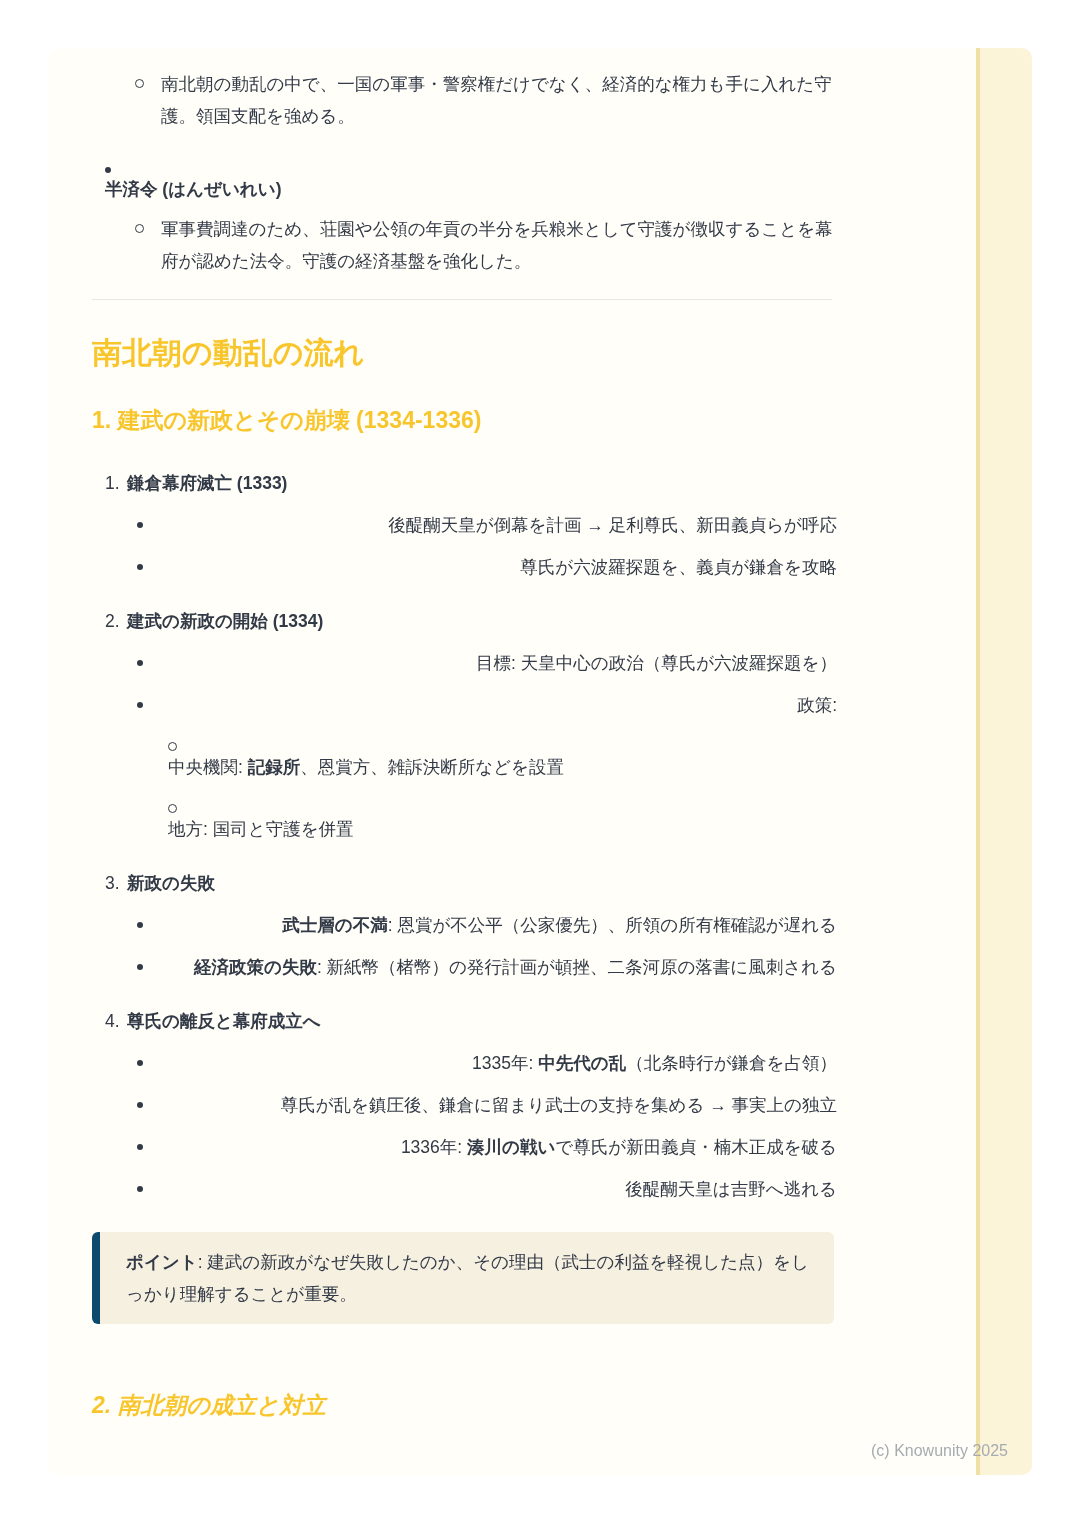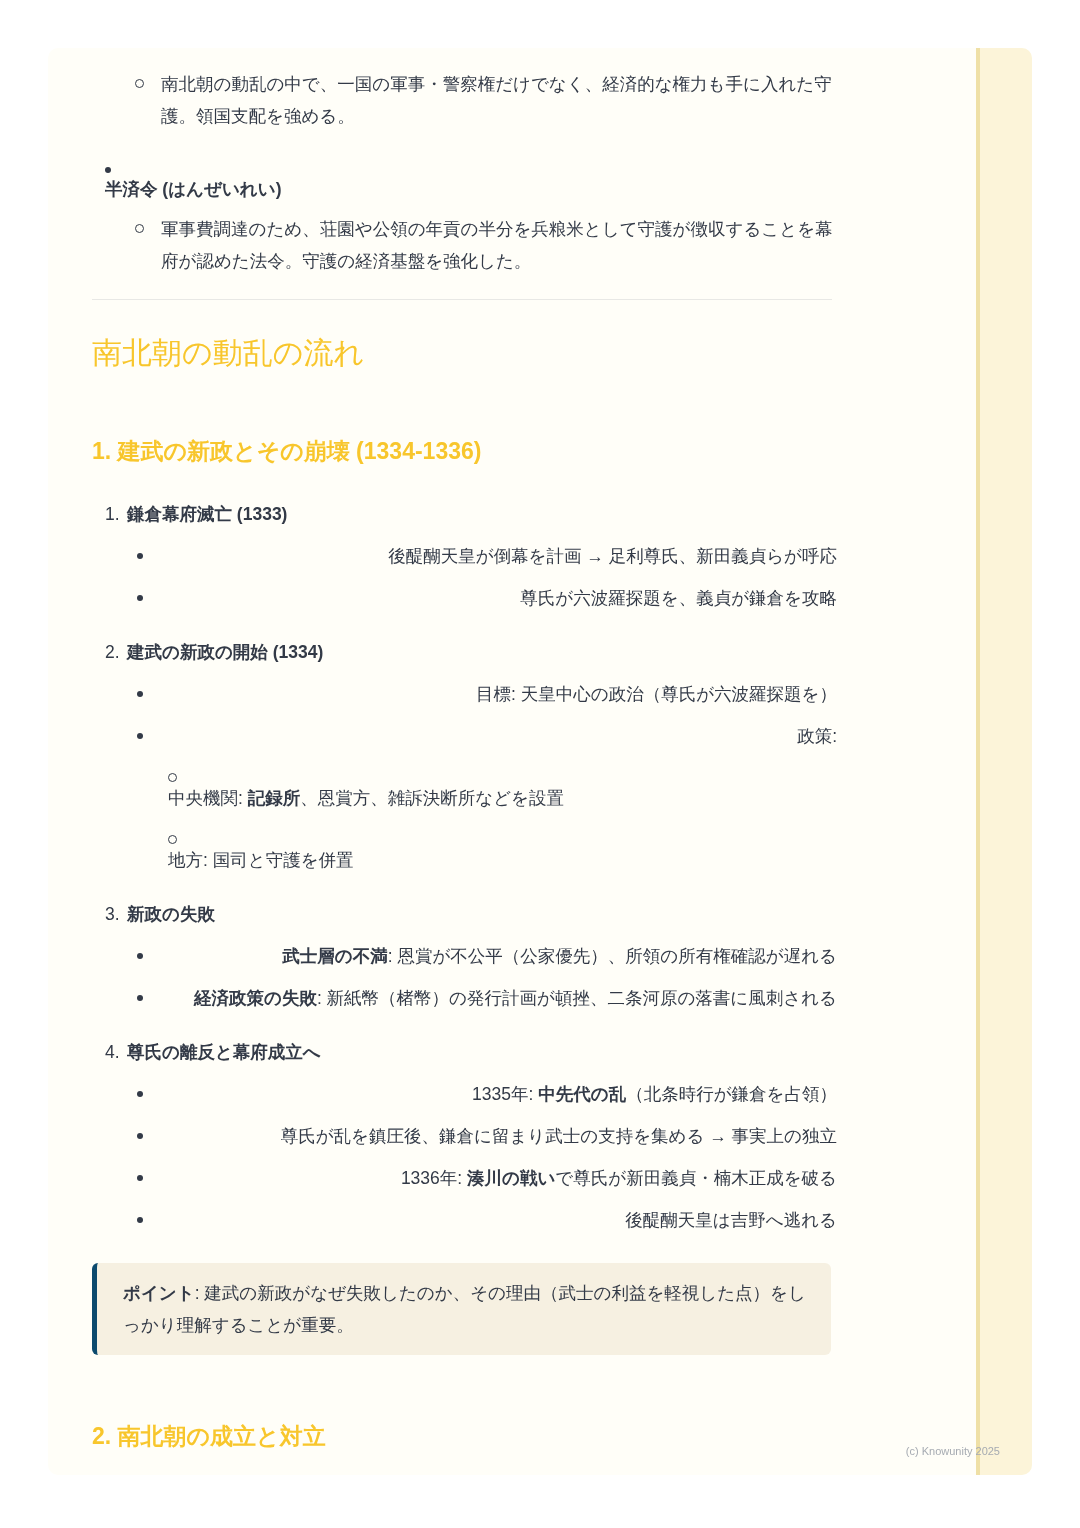--- a/index.html
+++ b/index.html
@@ -35,39 +35,39 @@
   .ind-circ{margin-left:43px;}   .ind-circ .ring{margin-right:17px;}
   .ind-num{margin-left:13px;}
   .ind-nbul{margin-left:45px;}   .ind-nbul .dot{margin-right:15px;}
   .ind-nsub{margin-left:76px;flex-direction:column;}   .ind-nsub .ring{margin-right:17px;}
   
   .mt8{margin-top:8px;}
   .mt10{margin-top:10px;text-align:right;}
   .mt22{margin-top:22px;flex-direction:column;}
   .divider{border:none;height:1px;background:#e8e8e5;width:740px;margin:22px 0 0 0;}
   h2.sec{
-    font-size:30px;line-height:38px;color:#f8c62c;font-weight:normal;
+    font-size:30px;line-height:38px;color:#f8c62c;font-weight:bold;
     margin:34px 0 0 0;
   }
   h3.sub{
     font-size:23px;line-height:30px;color:#f8c62c;font-weight:bold;
-    margin:64px 0 0 0;
+    margin:33px 0 0 0;
   }
-  h3.sub2{margin-top:66px;}
+  h3.sub2{margin-top:66px;font-style:italic;}
   .group{margin-top:32px;}
   .group + .group{margin-top:22px;}
   .group-title{margin-bottom:4px;}
   .note{
     margin-top:27px;width:686px;
-    background:#f6f0e1;border-left:5px solid #0c4a6e;border-radius:6px;
+    background:#f6f0e1;border-left:8px solid #0c4a6e;border-radius:6px;
     padding:14px 22px 14px 26px;
   }
   .footer{
-    position:absolute;right:32px;bottom:14px;
-    font-size:11px;color:#a6abb2;line-height:20px;z-index:2;
+    position:absolute;right:24px;bottom:14px;
+    font-size:16px;color:#a6abb2;line-height:20px;z-index:2;
   }
 </style>
 </head>
 <body>
 
 <div class="card">
   <div class="stripe"></div>
 
   <div class="content">
 

